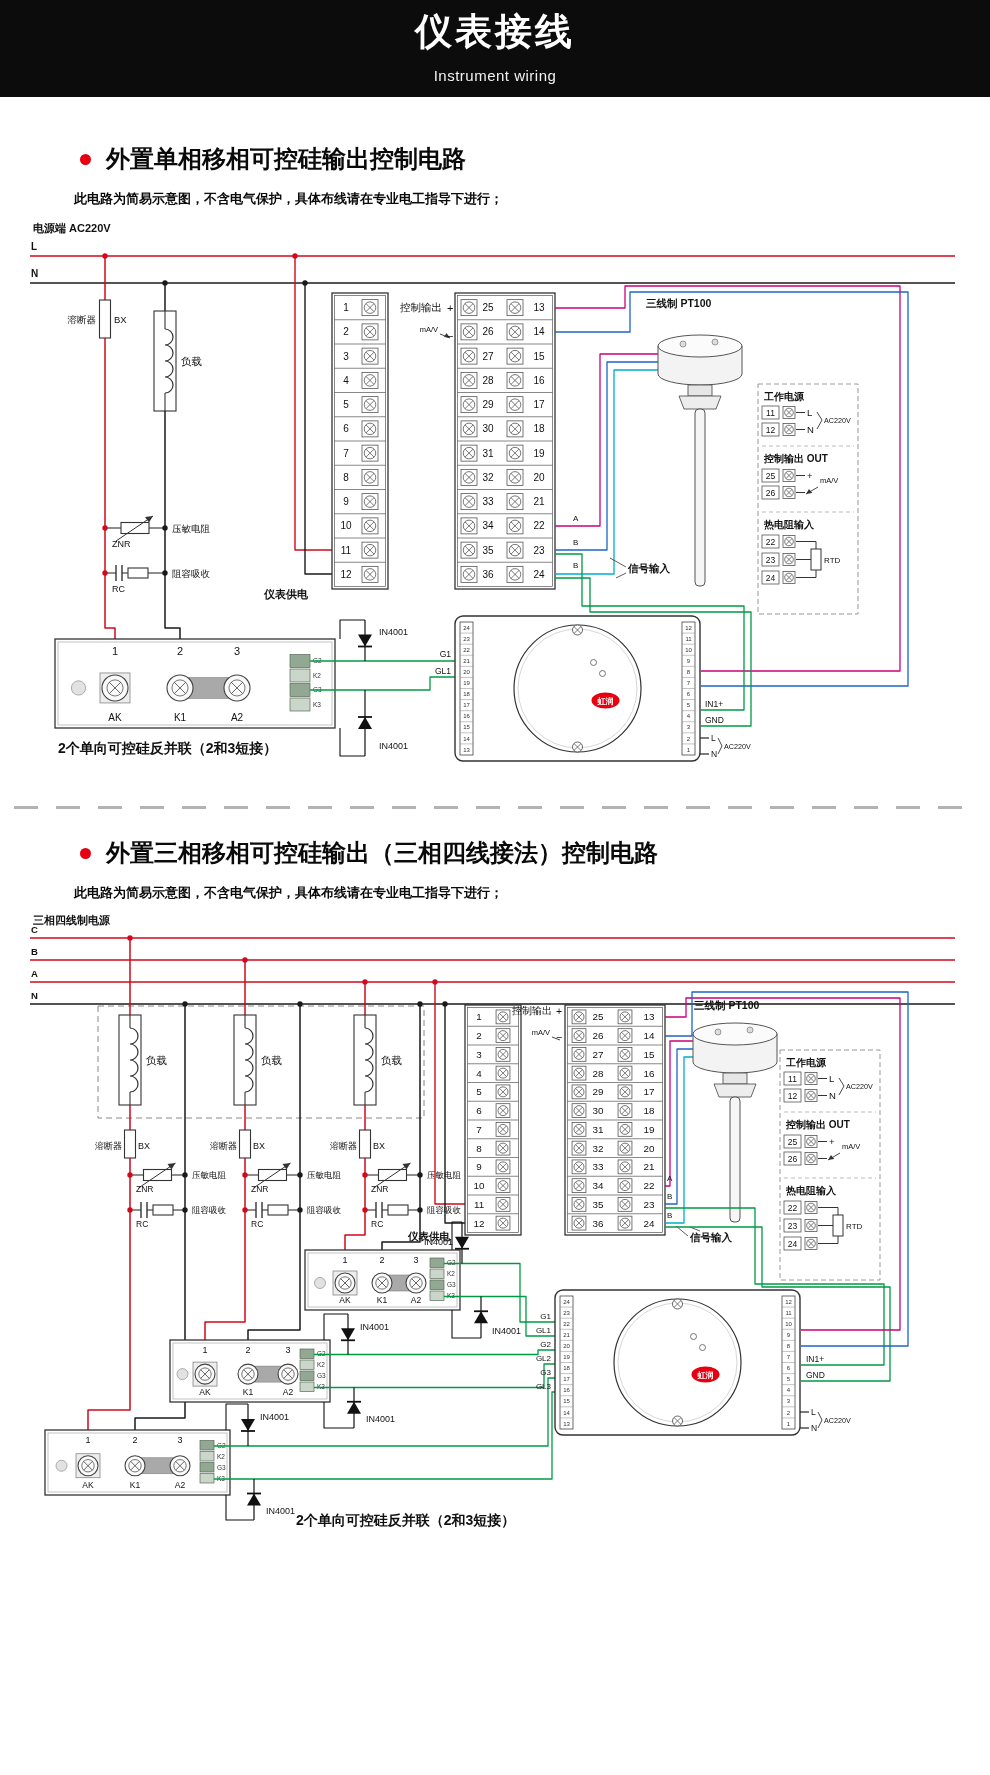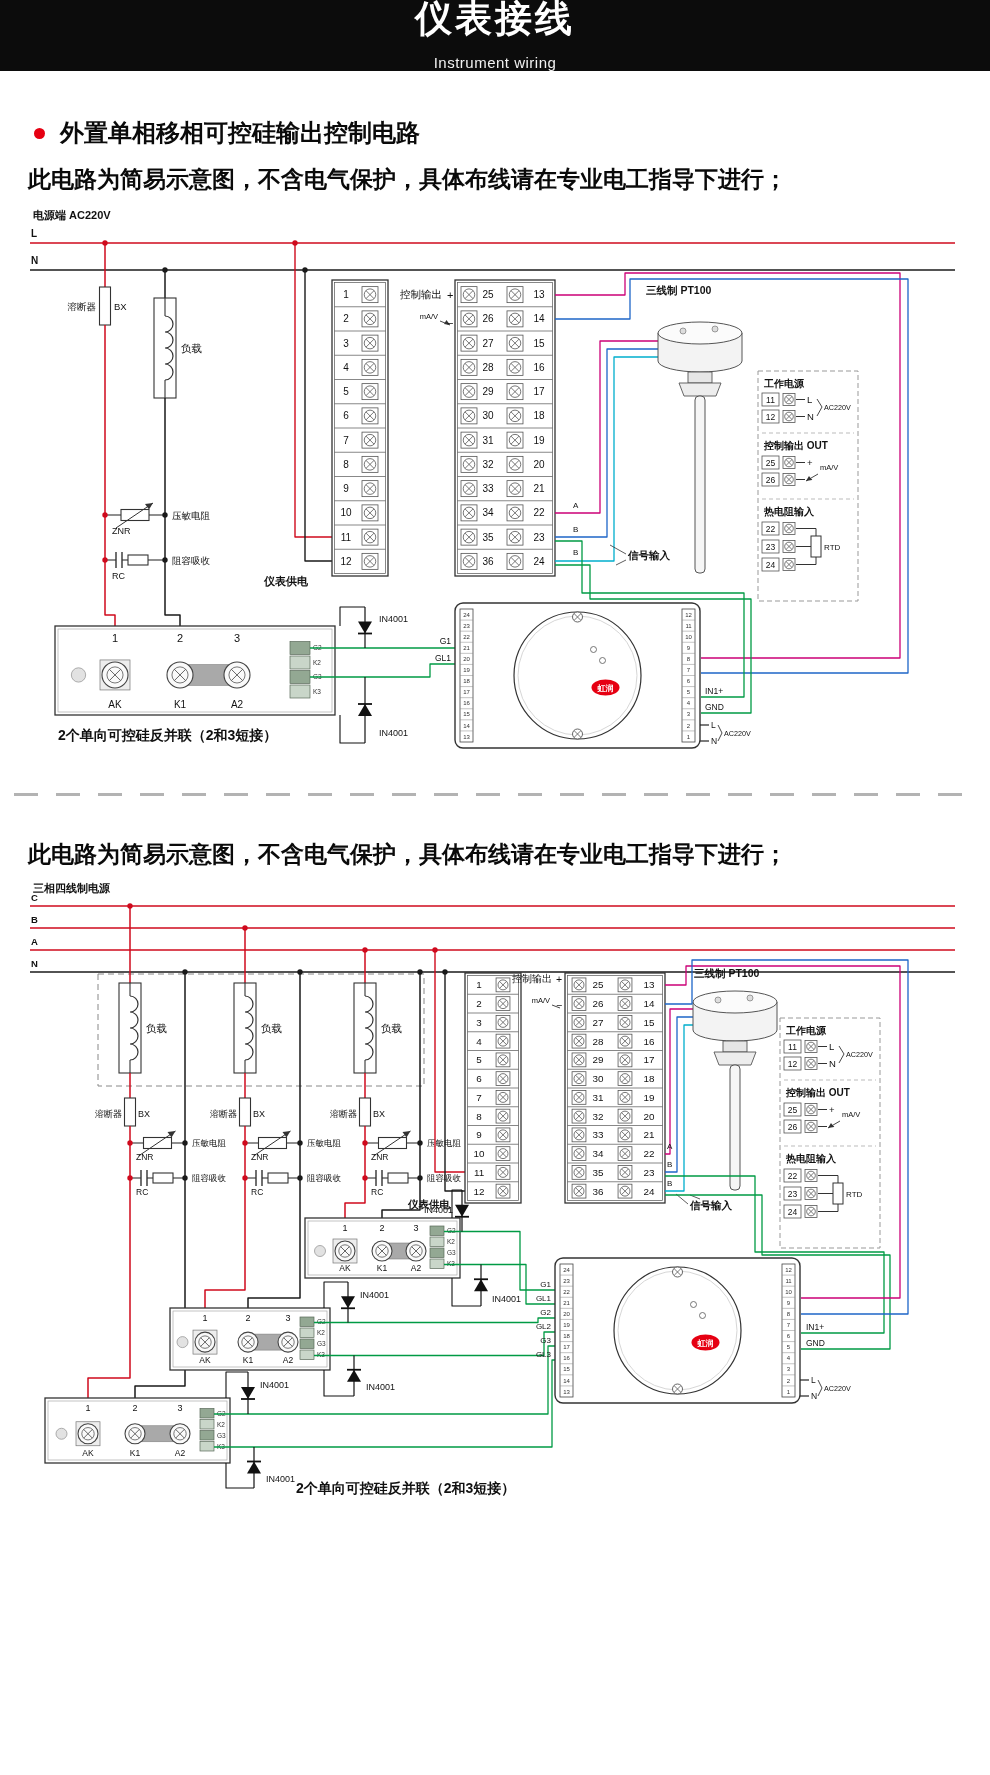--- a/index.html
+++ b/index.html
@@ -1,26 +1,26 @@
 <!DOCTYPE html>
 <html><head>
 <meta charset="utf-8">
 <style>
   *{margin:0;padding:0;box-sizing:border-box;}
   html,body{background:#fff;}
   body{width:990px;height:1775px;overflow:hidden;font-family:"Liberation Sans","DejaVu Sans",sans-serif;color:#111;}
-  .banner{height:71px;background:#0c0c0c;color:#fff;display:flex;flex-direction:column;align-items:center;justify-content:center;}
+  .banner{height:97px;background:#0c0c0c;color:#fff;display:flex;flex-direction:column;align-items:center;justify-content:center;}
   .banner h1{font-size:37px;font-weight:bold;letter-spacing:3px;line-height:1.05;}
   .banner .sub{font-size:15px;color:#f2f2f2;letter-spacing:.5px;margin-top:16px;}
-  .sec-head{padding-left:34px;}
+  .sec-head{padding-left:80px;}
   .pt1{padding-top:46px;}
   .pt2{padding-top:24px;}
   .sec-title{display:flex;align-items:center;font-size:24px;font-weight:bold;color:#0a0a0a;}
   .bullet{width:11px;height:11px;border-radius:50%;background:#e60012;margin-right:15px;flex:none;}
-  .sec-note{margin:15px 13px 0 -6px;font-size:23px;font-weight:bold;color:#0a0a0a;}
+  .sec-note{margin:15px 13px 0 -6px;font-size:13px;font-weight:bold;color:#0a0a0a;}
   svg{display:block;margin-top:8px;}
   .divider{height:3px;margin:10px 14px 4px;background:repeating-linear-gradient(90deg,#b3b3b3 0 24px,transparent 24px 42px);}
   text{font-family:"Liberation Sans","DejaVu Sans",sans-serif;}
 </style>
 </head>
 <body>
 
 <header class="banner">
   <h1>仪表接线</h1>
   <div class="sub">Instrument wiring</div>
@@ -605,20 +605,24 @@
         <line x1="805" y1="343.5" x2="811" y2="343.5" stroke="#333" stroke-width="1"></line>
         <text x="824" y="347" font-size="8" text-anchor="start" fill="#111" font-weight="normal">RTD</text>
       </g>
     </svg>
 </section>
 
 <div class="divider"></div>
 
 <section>
   <div class="sec-head pt2">
+    <div class="sec-title">
+      <span class="bullet"></span>
+      <span>外置三相移相可控硅输出（三相四线接法）控制电路</span>
+    </div>
     <div class="sec-note">此电路为简易示意图，不含电气保护，具体布线请在专业电工指导下进行；</div>
   </div>
   <svg id="d2" width="990" height="830" viewBox="0 0 990 830">
       <text x="33" y="14" font-size="11" text-anchor="start" fill="#111" font-weight="bold">三相四线制电源</text>
       <line x1="30" y1="28" x2="955" y2="28" stroke="#cf0a1d" stroke-width="1.7"></line>
       <line x1="30" y1="50" x2="955" y2="50" stroke="#cf0a1d" stroke-width="1.7"></line>
       <line x1="30" y1="72" x2="955" y2="72" stroke="#cf0a1d" stroke-width="1.7"></line>
       <line x1="30" y1="94" x2="955" y2="94" stroke="#1a1a1a" stroke-width="1.7"></line>
       <text x="31" y="23" font-size="9.5" text-anchor="start" fill="#111" font-weight="bold">C</text>
       <text x="31" y="45" font-size="9.5" text-anchor="start" fill="#111" font-weight="bold">B</text>

